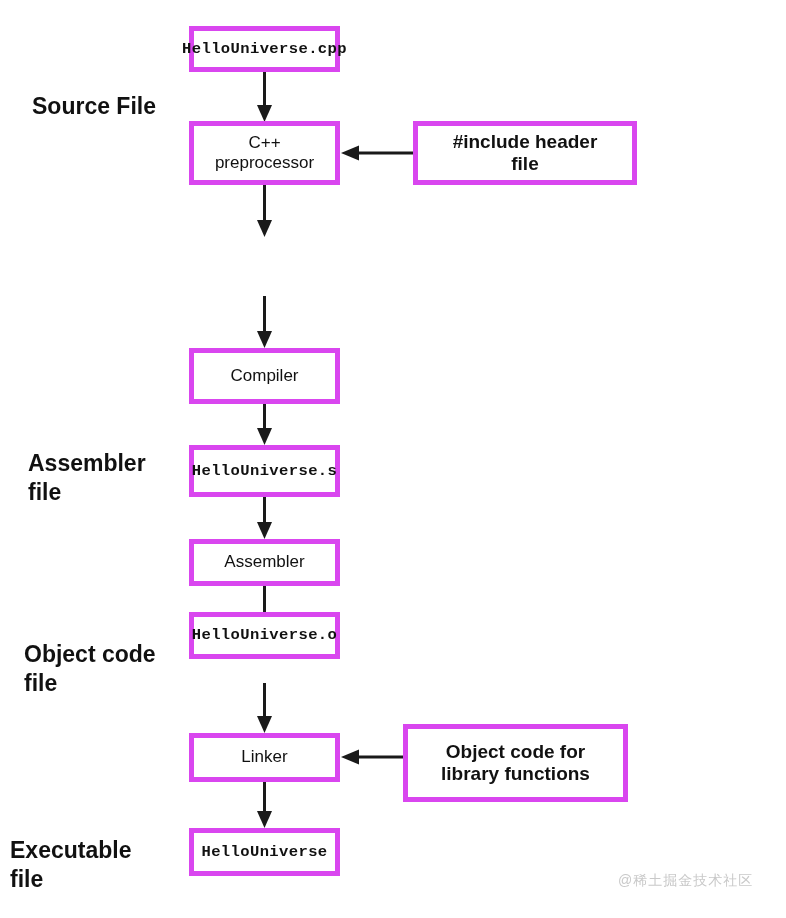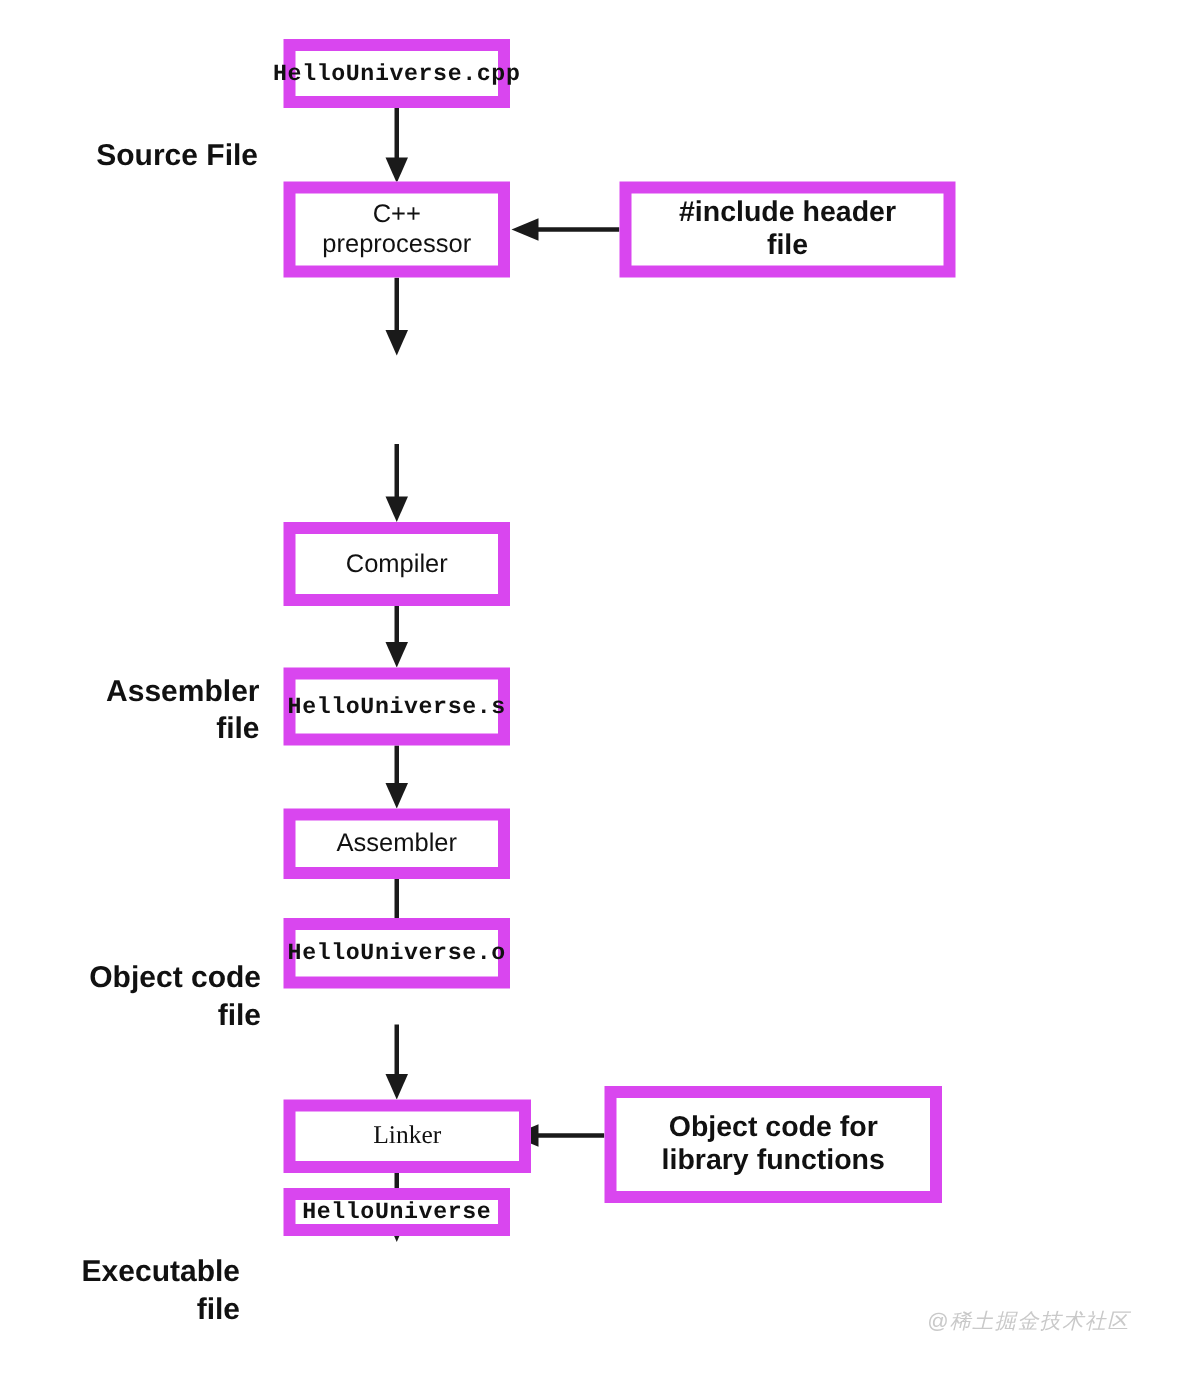--- a/index.html
+++ b/index.html
@@ -11,21 +11,21 @@
     position: relative;
     width: 786px;
     height: 918px;
     background: #ffffff;
     overflow: hidden;
     font-family: "Liberation Sans", sans-serif;
   }
   .node {
     position: absolute;
     box-sizing: border-box;
-    border: 8px solid #d946ef;
+    border: 5px solid #d946ef;
     background: #ffffff;
     display: flex;
     align-items: center;
     justify-content: center;
     text-align: center;
     color: #111111;
     line-height: 1.18;
   }
   .node.sans {
     font-family: "Liberation Sans", sans-serif;
@@ -39,42 +39,41 @@
     letter-spacing: 0.4px;
   }
   .node.bold-sans {
     font-family: "Liberation Sans", sans-serif;
     font-size: 19px;
     font-weight: 700;
   }
   .side-label {
     position: absolute;
     font-family: "Liberation Sans", sans-serif;
-    font-size: 20px;
+    font-size: 23px;
     font-weight: 700;
     color: #111111;
-    text-align: right;
+    text-align: left;
     line-height: 1.25;
   }
   .conn {
     position: absolute;
     top: 0;
     left: 0;
     width: 786px;
     height: 918px;
     pointer-events: none;
   }
   .watermark {
     position: absolute;
     font-family: "Liberation Sans", sans-serif;
     font-size: 14px;
     color: #c9c9c9;
     letter-spacing: 1px;
     white-space: nowrap;
-    font-style: italic;
   }
   .node-text { display: block; white-space: pre-line; }
 </style>
 </head>
 <body>
 
 <div id="canvas">
 
   <svg class="conn" viewBox="0 0 786 918" xmlns="http://www.w3.org/2000/svg">
     <g stroke="#1a1a1a" stroke-width="3" fill="#1a1a1a">
@@ -155,30 +154,30 @@
   </div>
 
   <div class="node sans" style="left:189px; top:539px; width:151px; height:47px;">
     <span class="node-text">Assembler</span>
   </div>
 
   <div class="node mono" style="left:189px; top:612px; width:151px; height:47px;">
     <span class="node-text">HelloUniverse.o</span>
   </div>
 
-  <div class="node sans" style="left:189px; top:733px; width:165px; height:49px;font-family:Liberation Serif, serif;">
+  <div class="node sans" style="left:189px; top:733px; width:151px; height:49px;">
     <span class="node-text">Linker</span>
   </div>
 
   <div class="node bold-sans" style="left:403px; top:724px; width:225px; height:78px;">
     <span class="node-text">Object code for
 library functions</span>
   </div>
 
-  <div class="node mono" style="left:189px; top:792px; width:151px; height:32px;">
+  <div class="node mono" style="left:189px; top:828px; width:151px; height:48px;">
     <span class="node-text">HelloUniverse</span>
   </div>
 
   <div class="side-label node-text" style="left:32px; top:92px; width:140px;">Source File</div>
 
   <div class="side-label node-text" style="left:28px; top:449px; width:145px;">Assembler
 file</div>
 
   <div class="side-label node-text" style="left:24px; top:640px; width:150px;">Object code
 file</div>

